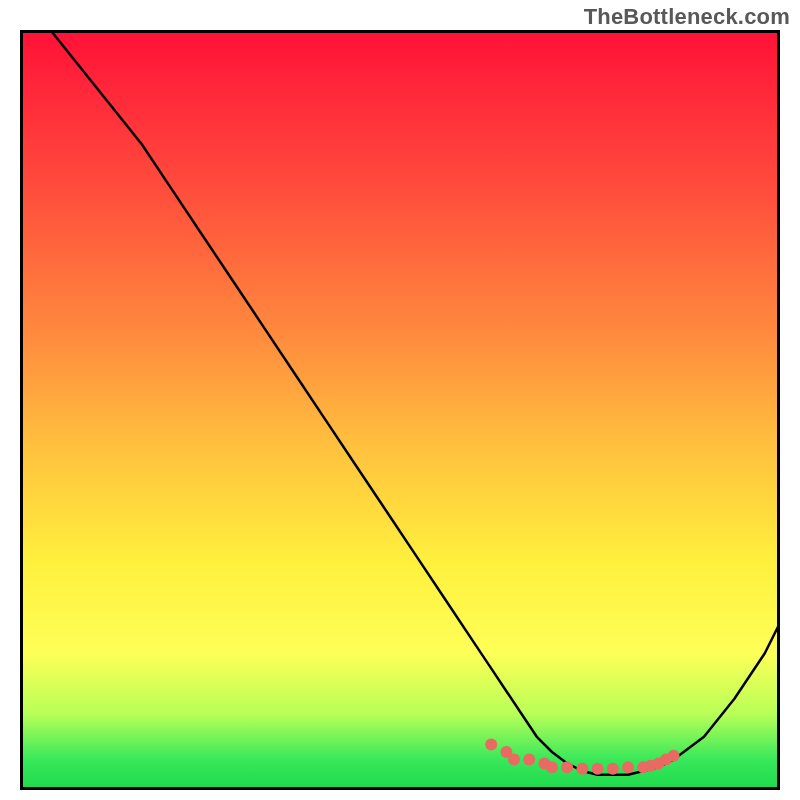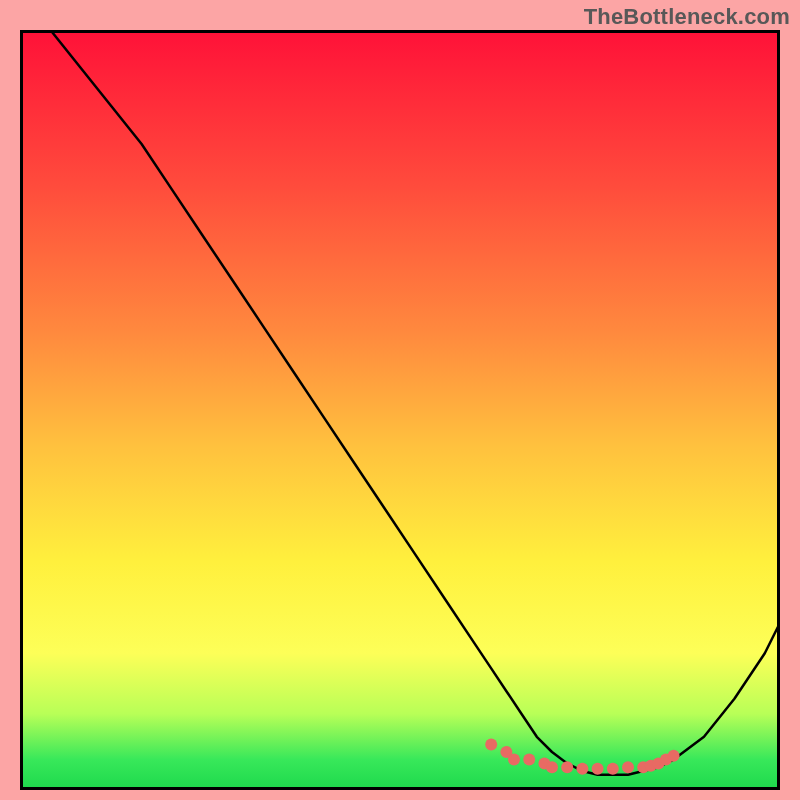--- a/index.html
+++ b/index.html
@@ -8,21 +8,21 @@
     width: 800px;
     height: 800px;
     overflow: hidden;
     background: #000;
     font-family: Arial, Helvetica, sans-serif;
   }
   .frame {
     position: relative;
     width: 800px;
     height: 800px;
-    background: #fca5a5;
+    background: #ffffff;
   }
   .watermark {
     position: absolute;
     top: 4px;
     right: 10px;
     font-size: 22px;
     font-weight: bold;
     color: #585858;
     letter-spacing: 0.2px;
     z-index: 10;

